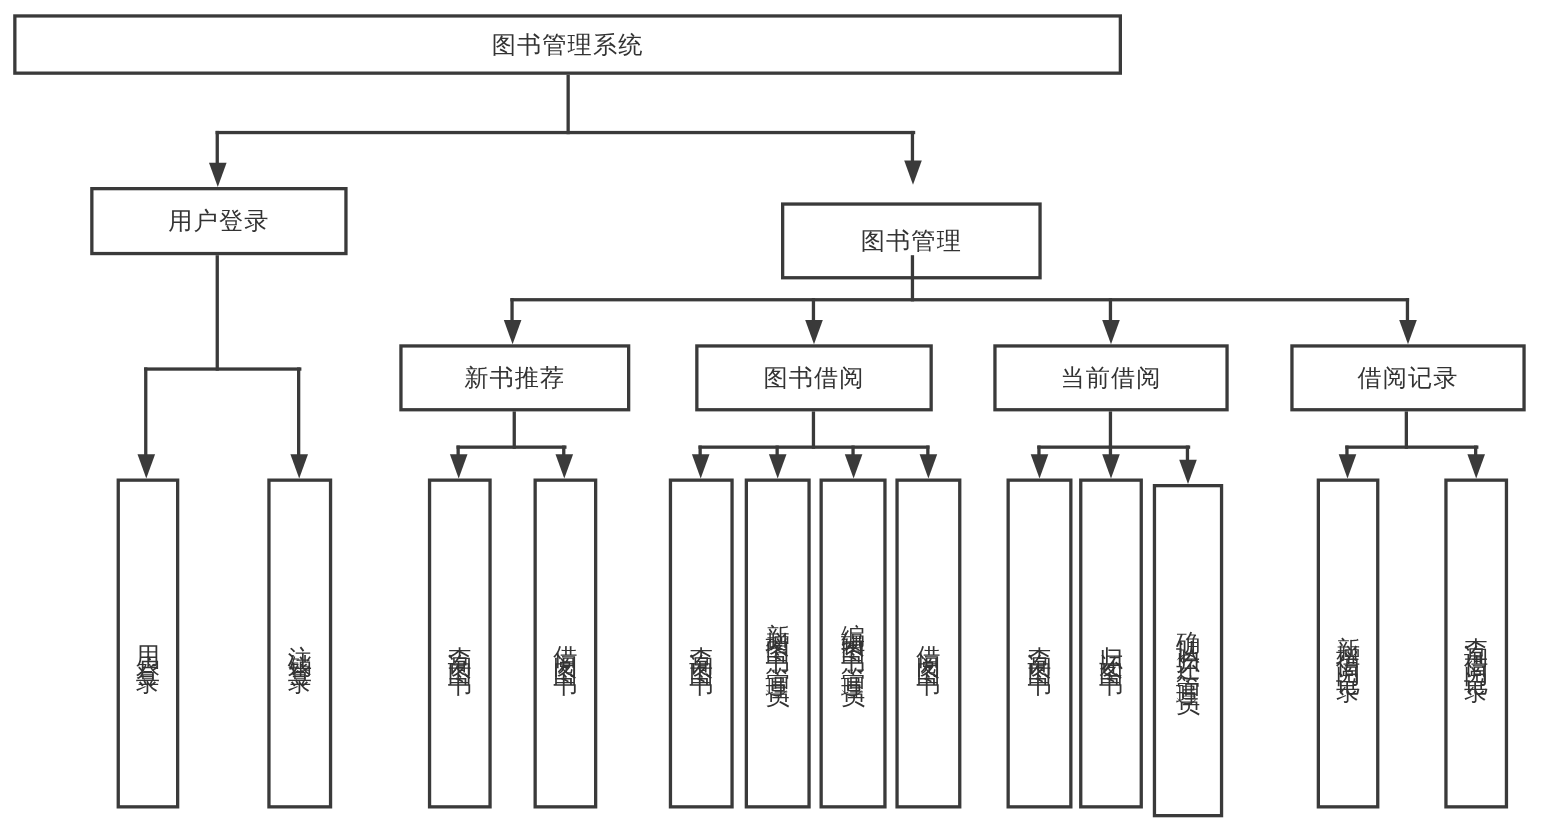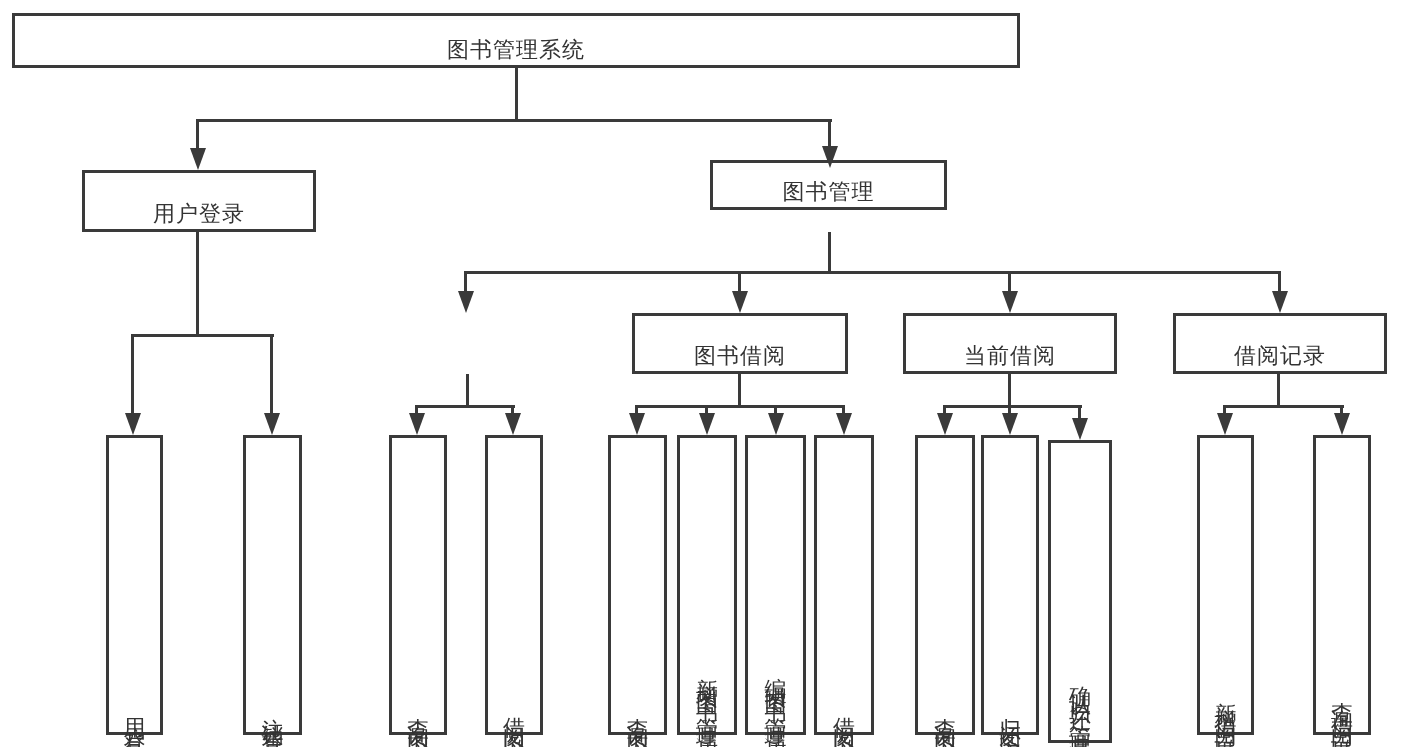--- a/index.html
+++ b/index.html
@@ -15,21 +15,21 @@
     background:var(--bg);
     font-family:"Liberation Sans","DejaVu Sans",sans-serif;
     overflow:hidden;
   }
   .box{
     position:absolute;
     box-sizing:border-box;
     border:3px solid var(--line);
     background:var(--bg);
     display:flex;
-    align-items:flex-end;
+    align-items:center;
     justify-content:center;
     color:var(--text);
   }
   .box.h span{
     font-size:22px;
     letter-spacing:1px;
     white-space:nowrap;
   }
   .box.v span{
     writing-mode:vertical-lr;
@@ -63,24 +63,27 @@
 <div id="canvas">
 
   <div class="box h root" style="left:12px;top:13px;width:1008px;height:55px">
     <span>图书管理系统</span>
   </div>
 
   <div class="box h" style="left:82px;top:170px;width:234px;height:62px">
     <span>用户登录</span>
   </div>
 
-  <div class="box h" style="left:710px;top:160px;width:237px;height:50px">
+  <div class="box h" style="left:710px;top:184px;width:237px;height:70px">
     <span>图书管理</span>
   </div>
 
+  <div class="box h" style="left:363px;top:313px;width:210px;height:61px">
+    <span>新书推荐</span>
+  </div>
 
   <div class="box h" style="left:632px;top:313px;width:216px;height:61px">
     <span>图书借阅</span>
   </div>
 
   <div class="box h" style="left:903px;top:313px;width:214px;height:61px">
     <span>当前借阅</span>
   </div>
 
   <div class="box h" style="left:1173px;top:313px;width:214px;height:61px">

